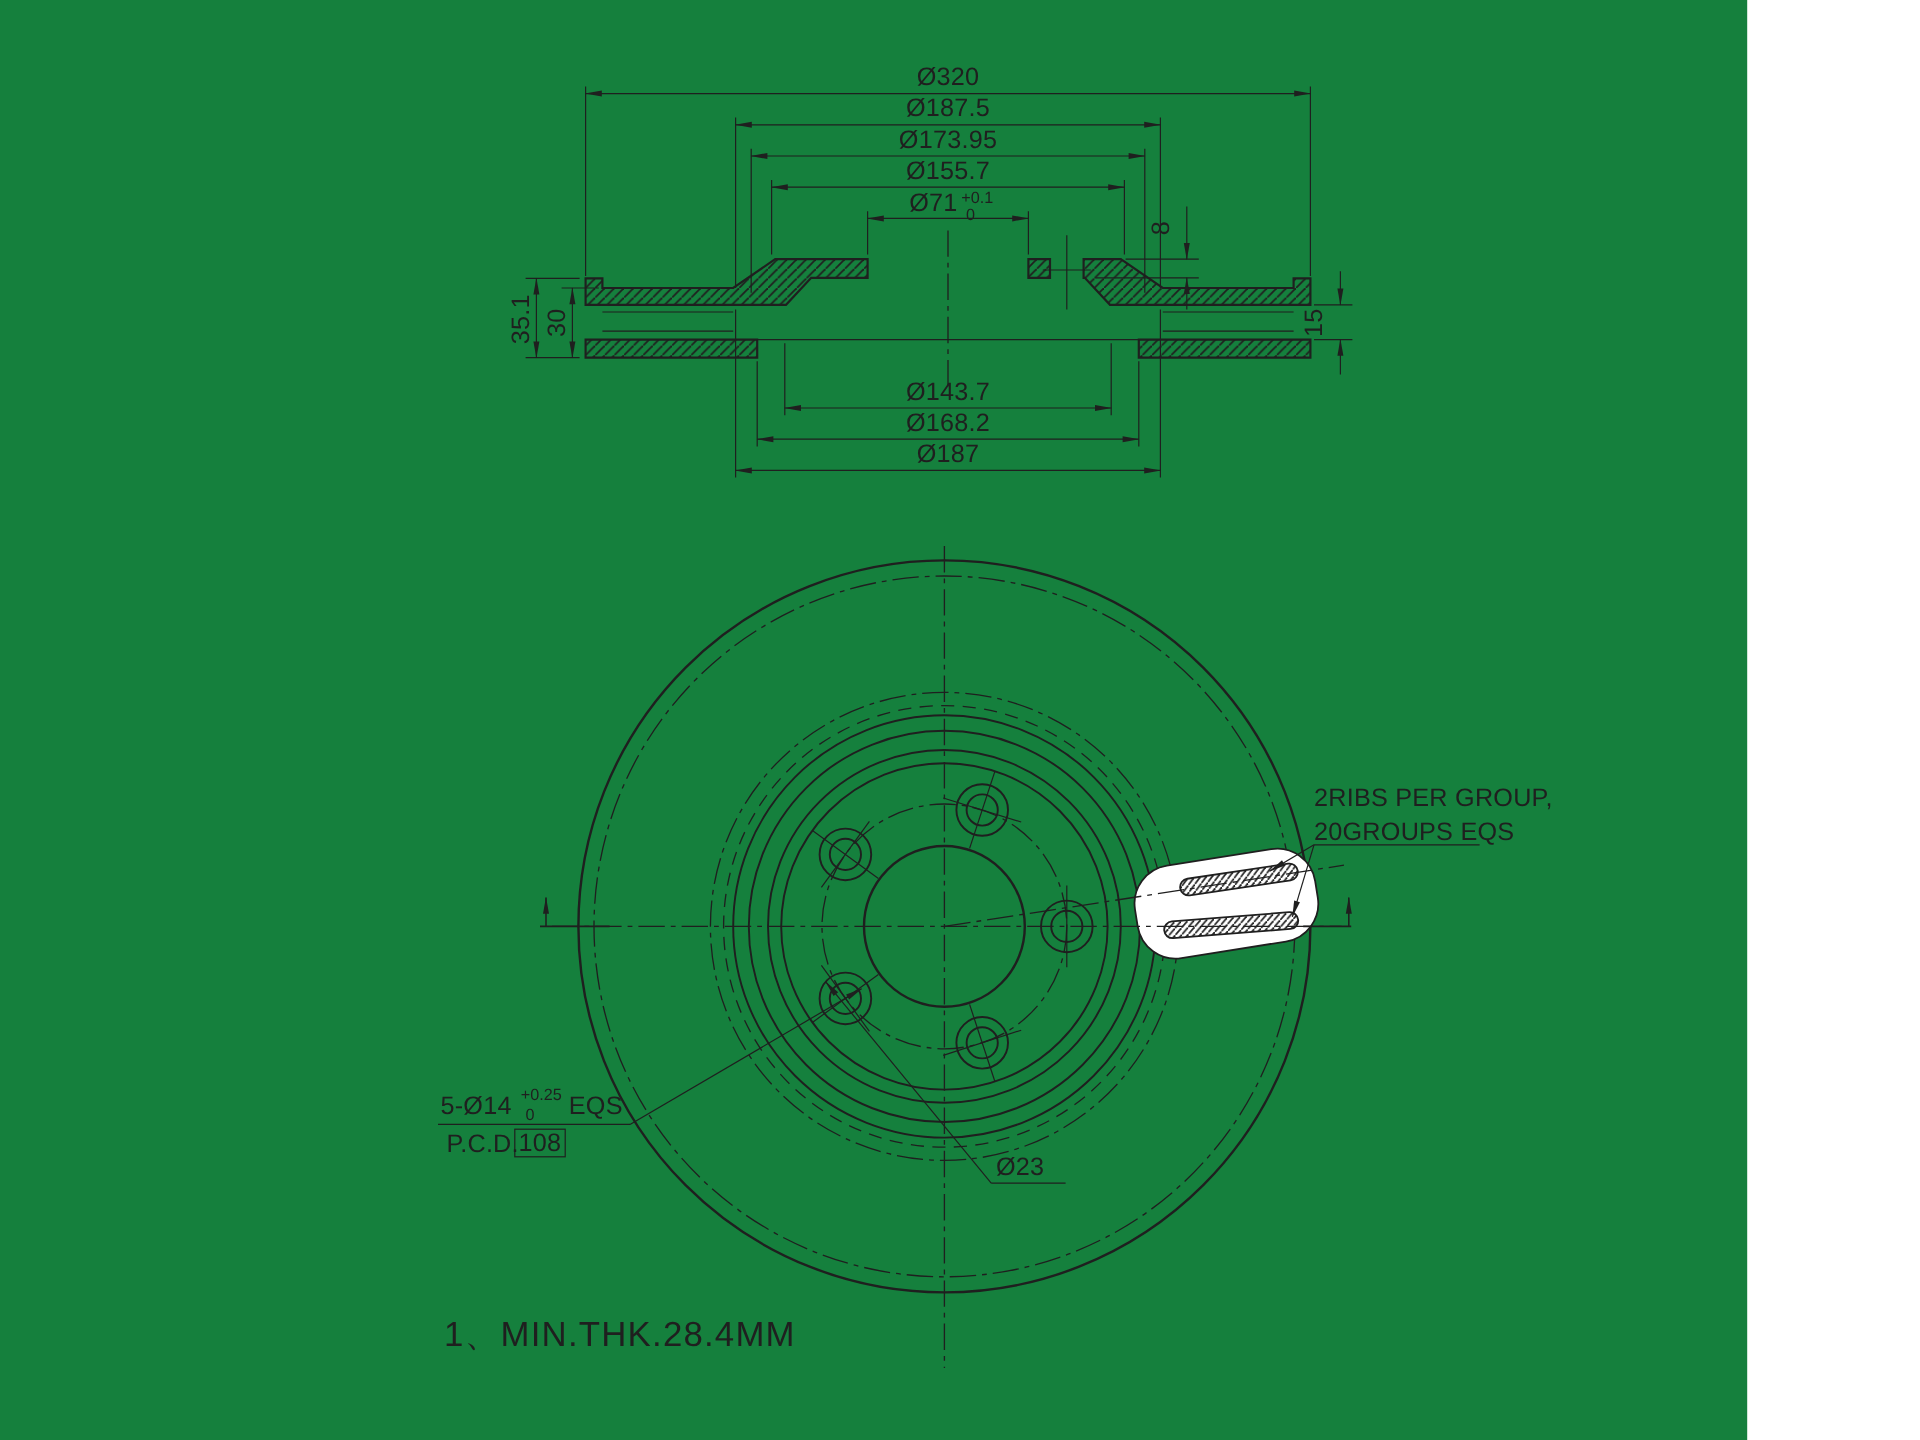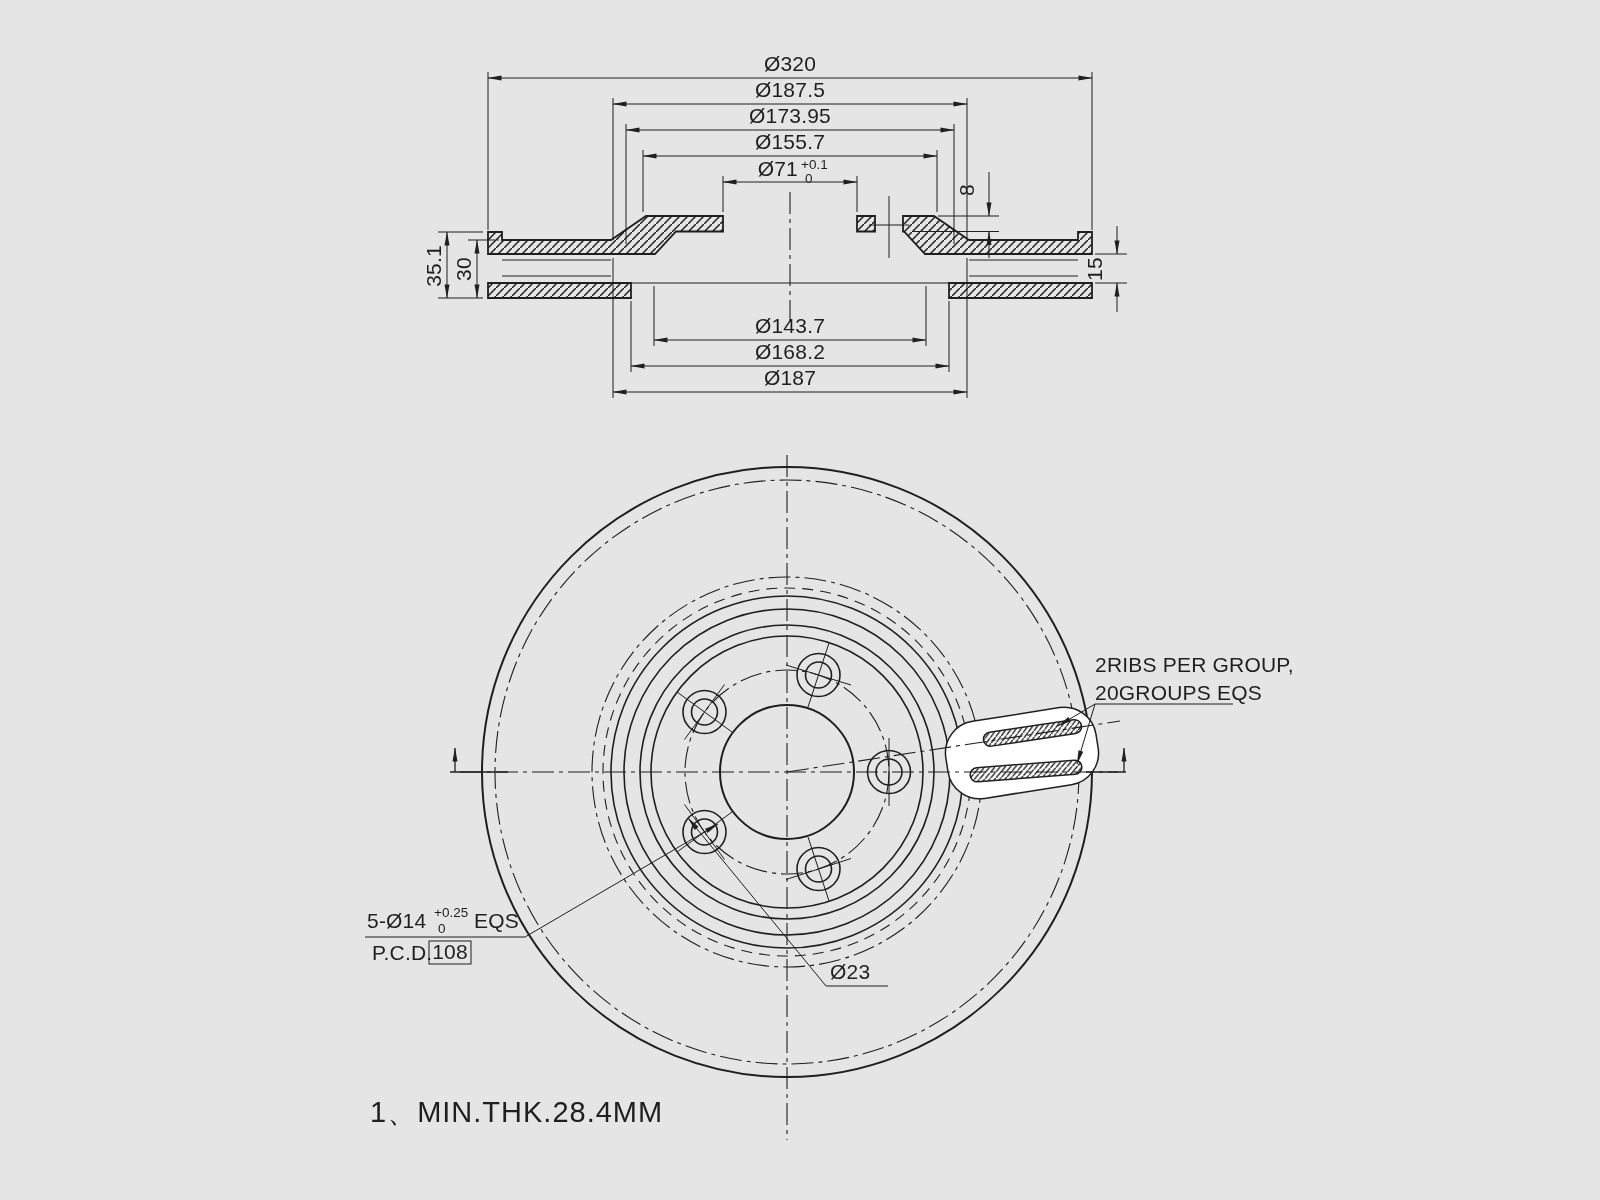--- a/index.html
+++ b/index.html
@@ -1,16 +1,16 @@
 <!DOCTYPE html>
 <html><head>
 <meta charset="utf-8">
 <style>
   html,body{margin:0;padding:0;background:#ffffff;}
-  .page{position:relative;width:1600px;height:1200px;background:#e5e5e5;overflow:hidden;}
+  .page{position:relative;width:1456px;height:1200px;background:#15803d;overflow:hidden;}
   svg{display:block;}
   .ln  {stroke:#1f1f1f;stroke-width:2;fill:none;}
   .mid {stroke:#1f1f1f;stroke-width:1.6;fill:none;}
   .tn  {stroke:#1f1f1f;stroke-width:1;fill:none;}
   .tns {stroke:#1f1f1f;stroke-width:1.3;fill:none;}
   .cl  {stroke:#1f1f1f;stroke-width:1.1;fill:none;stroke-dasharray:22 5 4 5;}
   .hd  {stroke:#1f1f1f;stroke-width:1.1;fill:none;stroke-dasharray:11 7;}
   .hatch {fill:url(#hp); stroke:#1f1f1f;stroke-width:1.8;}
   .hatch2{fill:url(#hp2);stroke:#1f1f1f;stroke-width:1.5;}
   .blob{fill:#ffffff;stroke:#1f1f1f;stroke-width:1.5;}

